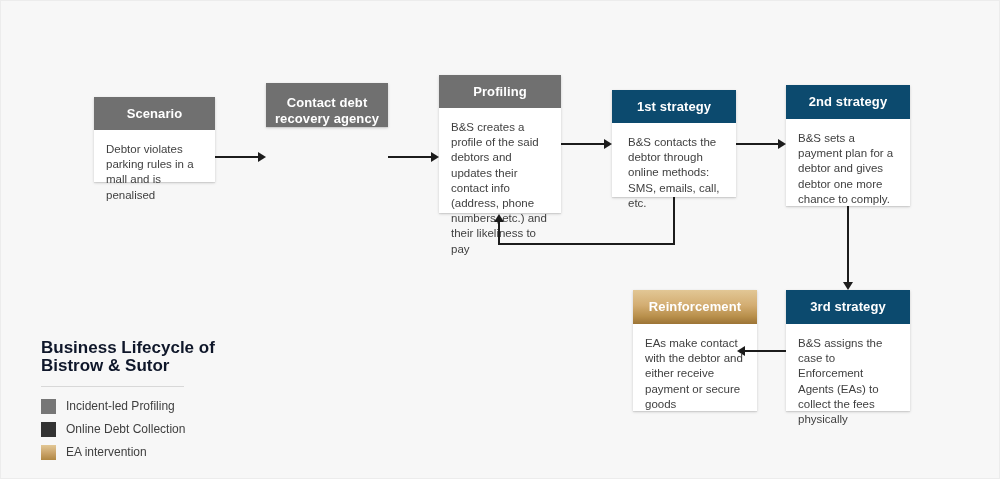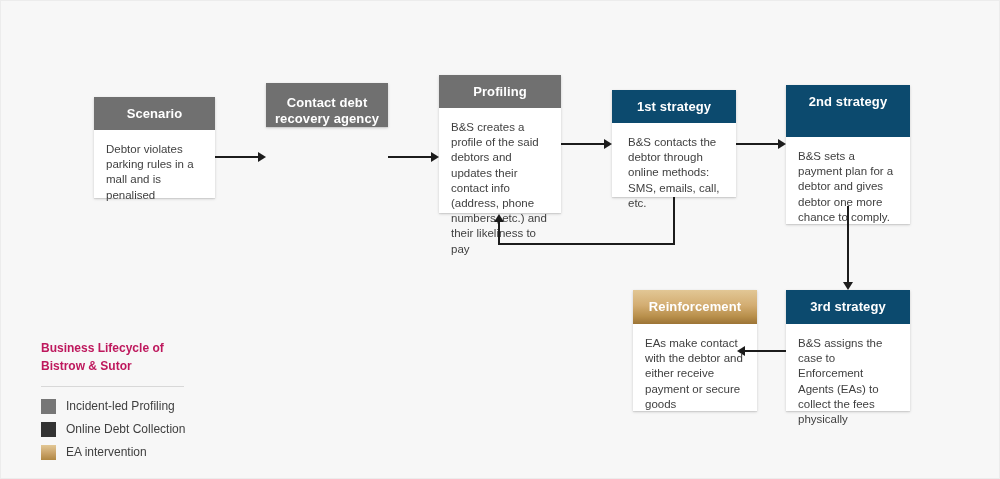--- a/index.html
+++ b/index.html
@@ -82,23 +82,23 @@
   }
 
   
   #legend {
     position: absolute;
     left: 40px;
     top: 338px;
     width: 180px;
   }
   .legend-title {
-    font-size: 12px;
+    font-size: 17px;
     font-weight: bold;
-    color: #be185d;
+    color: #0f172a;
     line-height: 18px;
     margin-bottom: 11px;
     white-space: pre-line;
   }
   .legend-rule {
     width: 143px;
     height: 1px;
     background: #d8d8d8;
     margin-bottom: 12px;
   }
@@ -122,39 +122,39 @@
     line-height: 15px;
   }
 </style>
 </head>
 <body>
 
 <div id="canvas">
 
   <div class="node" style="left:93px; top:96px; width:121px;">
     <div class="node-header gray" style="height:33px;">Scenario</div>
-    <div class="node-body" style="height:68px;">Debtor violates parking rules in a mall and is penalised</div>
+    <div class="node-body" style="height:52px;">Debtor violates parking rules in a mall and is penalised</div>
   </div>
 
   <div class="node" style="left:265px; top:82px; width:122px;">
     <div class="node-header gray" style="height:44px; padding-top:12px;">Contact debt recovery agency</div>
   </div>
 
   <div class="node" style="left:438px; top:74px; width:122px;">
     <div class="node-header gray" style="height:33px;">Profiling</div>
     <div class="node-body" style="height:105px;">B&amp;S creates a profile of the said debtors and updates their contact info (address, phone numbers, etc.) and their likeliness to pay</div>
   </div>
 
   <div class="node" style="left:611px; top:89px; width:124px;">
     <div class="node-header dark" style="height:33px;">1st strategy</div>
     <div class="node-body" style="height:74px;padding-left:16px;">B&amp;S contacts the debtor through online methods: SMS, emails, call, etc.</div>
   </div>
 
   <div class="node" style="left:785px; top:84px; width:124px;">
-    <div class="node-header dark" style="height:52px;">2nd strategy</div>
+    <div class="node-header dark" style="height:34px;">2nd strategy</div>
     <div class="node-body" style="height:87px;">B&amp;S sets a payment plan for a debtor and gives debtor one more chance to comply.</div>
   </div>
 
   <div class="node" style="left:785px; top:289px; width:124px;">
     <div class="node-header dark" style="height:34px;">3rd strategy</div>
     <div class="node-body" style="height:87px;">B&amp;S assigns the case to Enforcement Agents (EAs) to collect the fees physically</div>
   </div>
 
   <div class="node" style="left:632px; top:289px; width:124px;">
     <div class="node-header gold" style="height:34px;">Reinforcement</div>

